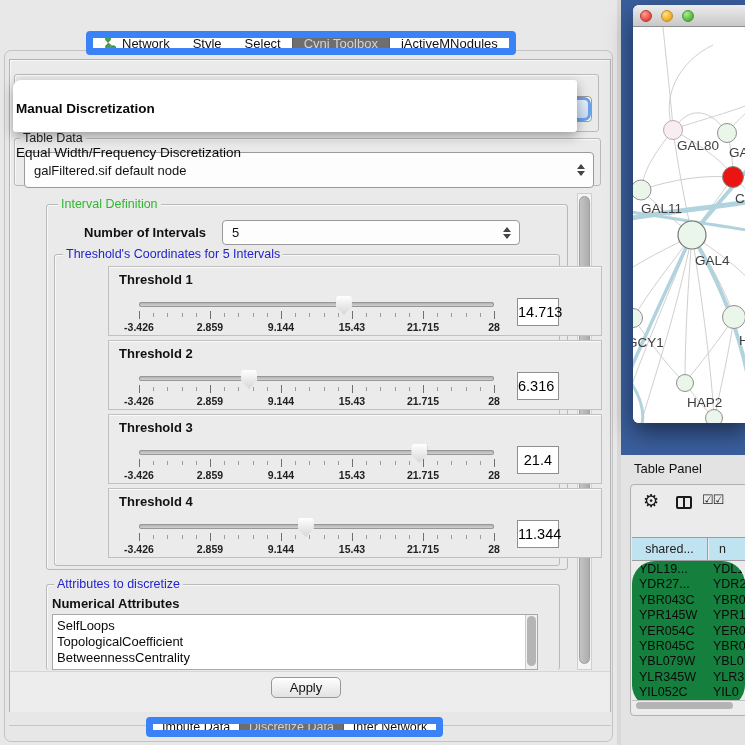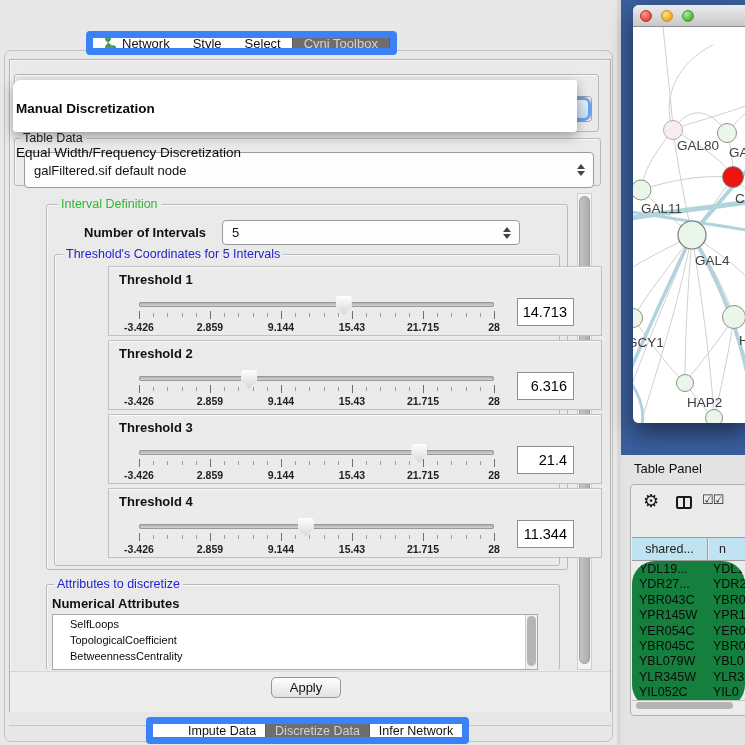--- a/index.html
+++ b/index.html
@@ -64,35 +64,35 @@
   .thr-panel{position:absolute;left:60px;width:494px;height:70px;background:#ebebeb;border:1px solid #c0c0c0;box-shadow:inset 0 1px 0 rgba(255,255,255,.8);margin-left:48px;}
   .thr-label{position:absolute;left:10px;top:5px;font-size:13px;font-weight:bold;color:#111;}
   .slider-zone{position:absolute;left:30px;top:28px;width:355px;height:40px;}
   .slider-track{position:absolute;left:0;top:7px;width:100%;height:5px;border-radius:3px;background:linear-gradient(#a8a8a8,#dcdcdc);box-shadow:inset 0 0 0 1px #989898;}
   .slider-thumb{position:absolute;top:1px;width:16px;height:19px;background:linear-gradient(#ffffff,#d6d6d6);clip-path:polygon(10% 0,90% 0,100% 12%,100% 55%,50% 100%,0 55%,0 12%);filter:drop-shadow(0 0 1px #777);}
   .tick-row{position:absolute;left:0;top:16px;width:100%;height:9px;}
   .tick{position:absolute;top:2px;width:1px;height:4px;background:#9a9a9a;}
   .tick.major{top:0;height:8px;background:#6f6f6f;}
   .tick-labels{position:absolute;left:0;top:26px;width:100%;height:12px;}
   .tick-labels span{position:absolute;transform:translateX(-50%);font-size:10.5px;font-weight:bold;color:#222;white-space:nowrap;}
-  .thr-value{position:absolute;left:408px;top:31px;width:57px;height:28px;background:#fff;border:1px solid #8f8f8f;font-size:14.5px;color:#000;text-align:right;line-height:26px;padding-right:6px;}
+  .thr-value{position:absolute;left:408px;top:31px;width:42px;height:28px;background:#fff;border:1px solid #8f8f8f;font-size:14.5px;color:#000;text-align:right;line-height:26px;padding-right:6px;}
 
   #attr-group{left:46px;top:584px;width:514px;height:86px;overflow:hidden;border-bottom:none;}
   #attr-title{left:54px;top:577px;color:#2323cc;}
   #attr-label{left:52px;top:596px;font-size:13px;font-weight:bold;color:#111;}
   #attr-list{left:52px;top:614px;width:486px;height:56px;background:#fff;border:1px solid #a8a8a8;overflow:hidden;}
-  .attr-item{position:absolute;left:17px;font-size:11px;color:#0a0a0a;white-space:nowrap;}
+  .attr-item{position:absolute;left:4px;font-size:13px;color:#0a0a0a;white-space:nowrap;}
   #attr-scroll{left:525px;top:615px;width:12px;height:54px;background:#f0f0f0;border-left:1px solid #ccc;}
   #attr-thumb{left:526.5px;top:616px;width:9px;height:50px;background:#b5b5b5;border-radius:5px;}
 
   #apply-bar{left:10px;top:671px;width:600px;height:41px;background:#ededed;border-top:1px solid #d6d6d6;}
   #apply-btn{left:271px;top:677px;width:70px;height:21px;background:linear-gradient(#fefefe,#e2e2e2);border:1px solid #979797;border-radius:5px;font-size:13px;color:#111;text-align:center;line-height:19px;}
 
   #bottom-line{left:9px;top:725px;width:602px;height:1px;background:#c6c6c6;}
-  #bottom-tabs{left:146px;top:717px;height:27px;font-size:12.5px;padding-left:26px;}
+  #bottom-tabs{left:146px;top:717px;height:20px;font-size:12.5px;}
   #bottom-tabs .tab{padding:0 9px;}
 
   
   #splitter{left:617px;top:0;width:4px;height:745px;background:#d9d9d9;}
   #desktop{left:621px;top:0;width:124px;height:455px;background:#3a5f9e;}
   #net-window{left:633px;top:5px;width:115px;height:418px;border-radius:6px 0 0 6px;box-shadow:0 10px 24px rgba(0,0,0,.5);overflow:hidden;background:#fff;}
   #net-titlebar{position:absolute;left:0;top:0;width:100%;height:22px;background:linear-gradient(#ececec,#c8c8c8);border-bottom:1px solid #8e8e8e;}
   .light{position:absolute;top:5px;width:12px;height:12px;border-radius:50%;}
   #light-red{left:7px;background:radial-gradient(circle at 35% 30%,#ff9d93,#e4463c 70%);border:1px solid #ad3a31;}
   #light-yellow{left:28px;background:radial-gradient(circle at 35% 30%,#ffe08a,#f0a91f 70%);border:1px solid #c08c27;}
@@ -140,20 +140,23 @@
     <div class="tabsep"></div>
     <div class="tab">
         <span>Style</span>
       </div>
     <div class="tabsep"></div>
     <div class="tab">
         <span>Select</span>
       </div>
     <div class="tab dark">
         <span>Cyni Toolbox</span>
+      </div>
+    <div class="tab">
+        <span>jActiveMNodules</span>
       </div>
   </div>
 
   <div class="abs" id="inner-panel"></div>
 
   <div class="abs group" id="disc-group"></div>
   <span class="abs group-title" id="disc-title">Discretization Algorithm</span>
   <div class="abs" id="combo-behind"></div>
   <div class="abs" id="combo-behind-btn"></div>
 

